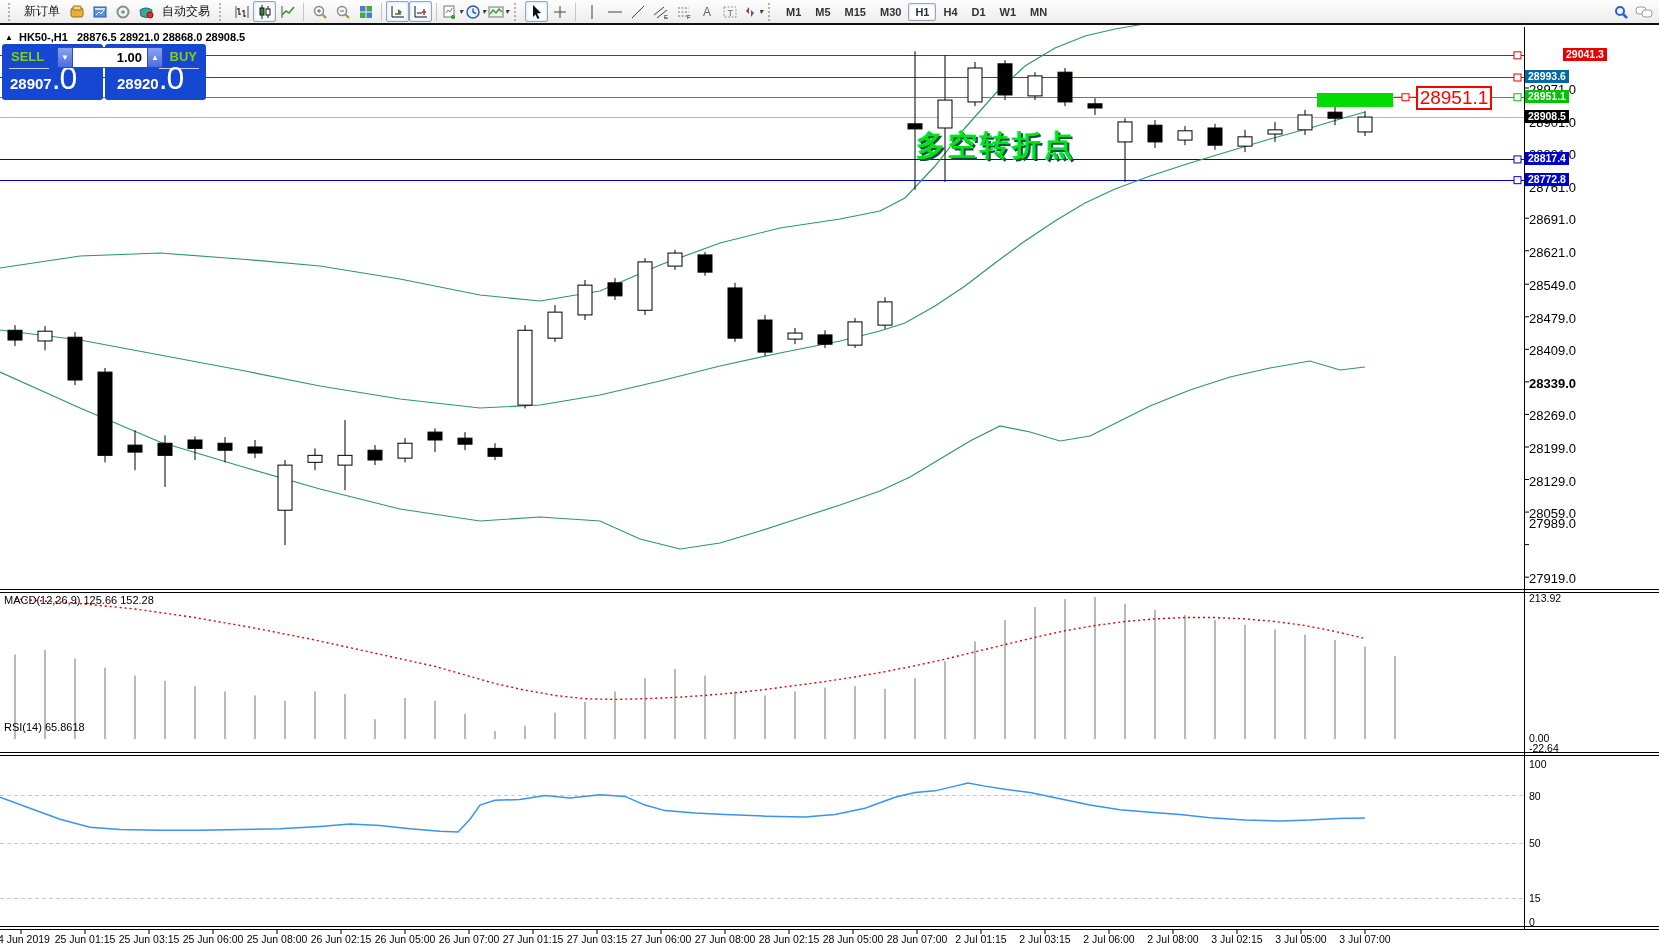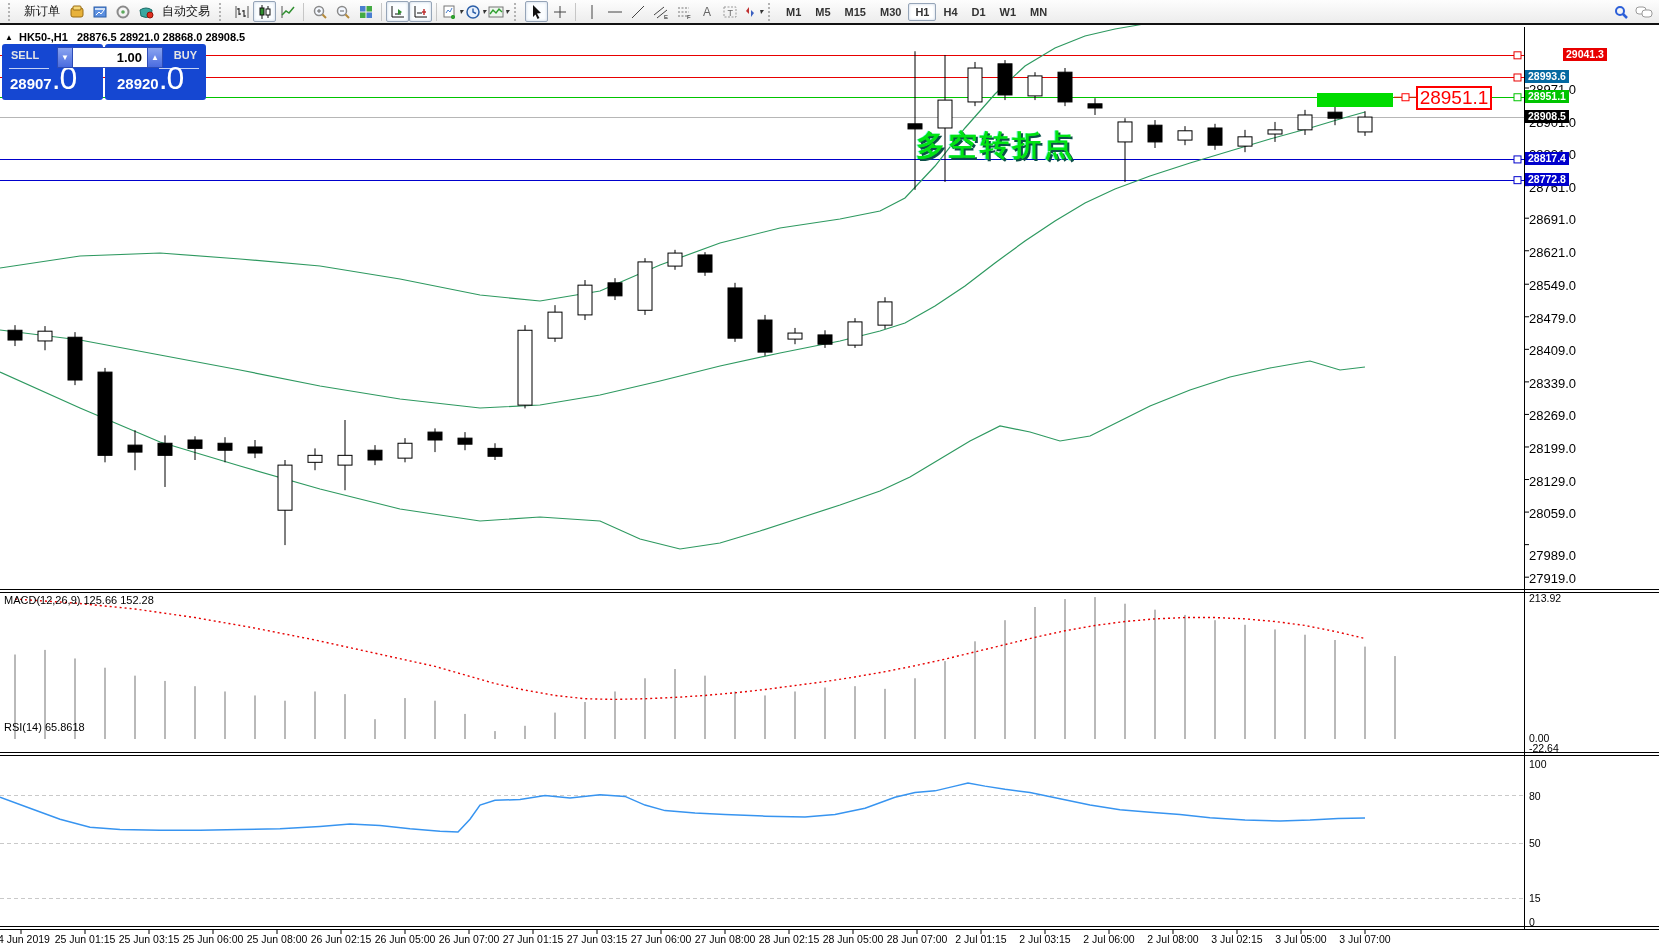--- a/index.html
+++ b/index.html
@@ -30,21 +30,21 @@
   .ptick{position:absolute;left:1529px;font-size:13px;color:#000;white-space:nowrap;z-index:5;}
   .mstick{position:absolute;left:1529px;font-size:10.5px;color:#000;white-space:nowrap;z-index:5;}
   .tag{position:absolute;left:1525px;height:13px;line-height:13px;padding:0 3px;font-size:10.5px;
     font-weight:700;color:#fff;z-index:8;white-space:nowrap;}
   .tlabel{position:absolute;top:933px;transform:translateX(-50%);font-size:10.5px;color:#000;
     white-space:nowrap;z-index:5;}
   
   .op{position:absolute;left:2px;top:44px;width:204px;height:56px;z-index:20;}
   .op-half{position:absolute;top:0;width:101px;height:56px;background:#1547d2;border-radius:3px;}
   .op-left{left:0;} .op-right{left:103px;}
-  .op-btn{position:absolute;top:5px;font-size:11px;font-weight:700;color:#e5e5e5;}
+  .op-btn{position:absolute;top:5px;font-size:13px;font-weight:700;color:#84cc16;}
   .op-underline{position:absolute;top:24px;height:1px;background:rgba(255,255,255,.75);}
   .op-price{position:absolute;bottom:3px;color:#fff;white-space:nowrap;}
   .p-main{font-size:15px;font-weight:700;}
   .p-big{font-size:32px;font-weight:400;letter-spacing:-1px;}
   .vol{position:absolute;left:55px;top:3px;width:106px;height:21px;display:flex;z-index:22;}
   .vbtn{width:16px;height:21px;background:linear-gradient(#8aa4f0,#4a6cdf);color:#fff;font-size:8px;
     display:flex;align-items:center;justify-content:center;border:1px solid #2c4cb8;box-sizing:border-box;}
   .vfield{width:74px;height:21px;background:#fff;color:#000;font-size:13px;font-weight:700;
     display:flex;align-items:center;justify-content:flex-end;padding-right:5px;box-sizing:border-box;
     border-top:1px solid #2c4cb8;border-bottom:1px solid #2c4cb8;}
@@ -545,26 +545,26 @@
 <div>
     <div class="ptick" style="top: 82px;">28971.0</div>
     <div class="ptick" style="top: 114.55px;">28901.0</div>
     <div class="ptick" style="top: 147.1px;">28831.0</div>
     <div class="ptick" style="top: 179.65px;">28761.0</div>
     <div class="ptick" style="top: 212.2px;">28691.0</div>
     <div class="ptick" style="top: 244.75px;">28621.0</div>
     <div class="ptick" style="top: 278.23px;">28549.0</div>
     <div class="ptick" style="top: 310.78px;">28479.0</div>
     <div class="ptick" style="top: 343.33px;">28409.0</div>
-    <div class="ptick" style="top: 375.88px;">28339.0</div>
+    <div class="ptick" style="top: 375.88px; font-weight: bold;">28339.0</div>
     <div class="ptick" style="top: 408.43px;">28269.0</div>
     <div class="ptick" style="top: 440.98px;">28199.0</div>
     <div class="ptick" style="top: 473.53px; text-align: right;">28129.0</div>
     <div class="ptick" style="top: 506.08px;">28059.0</div>
-    <div class="ptick" style="top: 548px;">27989.0</div>
+    <div class="ptick" style="top: 516px;">27989.0</div>
     <div class="ptick" style="top: 571.18px;">27919.0</div>
   </div>
 <div>
     <div class="mstick" style="top: 592px;">213.92</div>
     <div class="mstick" style="top: 732px;">0.00</div>
     <div class="mstick" style="top: 742px;">-22.64</div>
     <div class="mstick" style="top: 758px;">100</div>
     <div class="mstick" style="top: 789.6px;">80</div>
     <div class="mstick" style="top: 837px;">50</div>
     <div class="mstick" style="top: 892.3px;">15</div>

